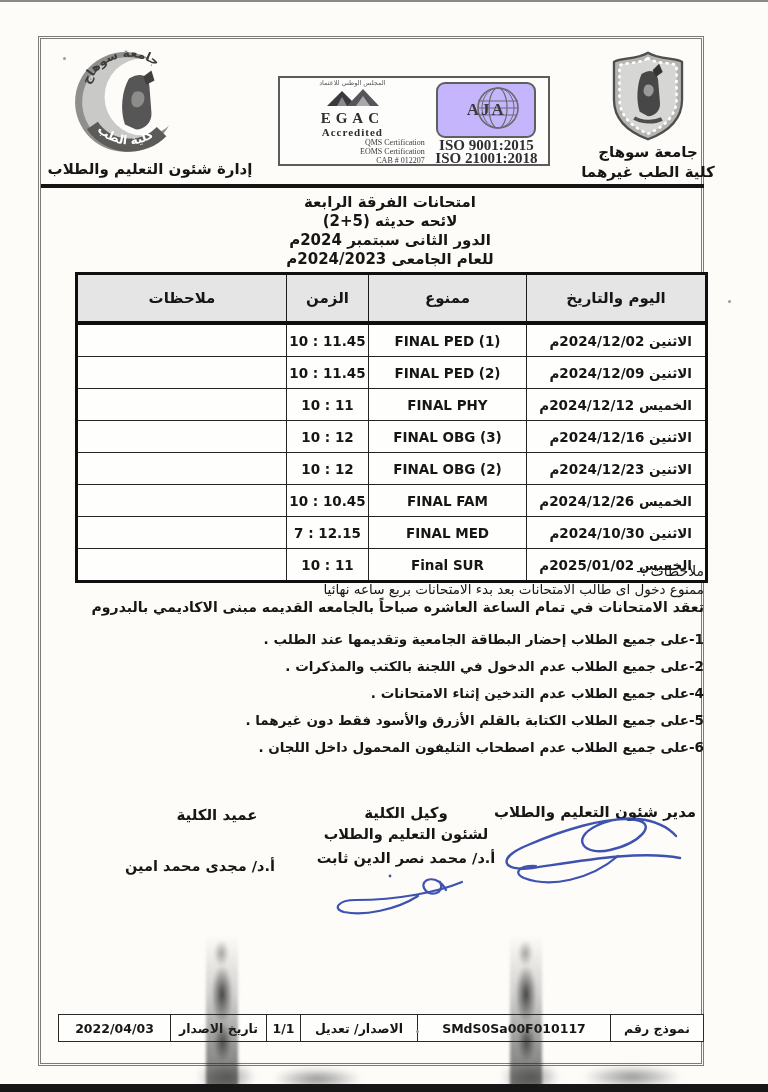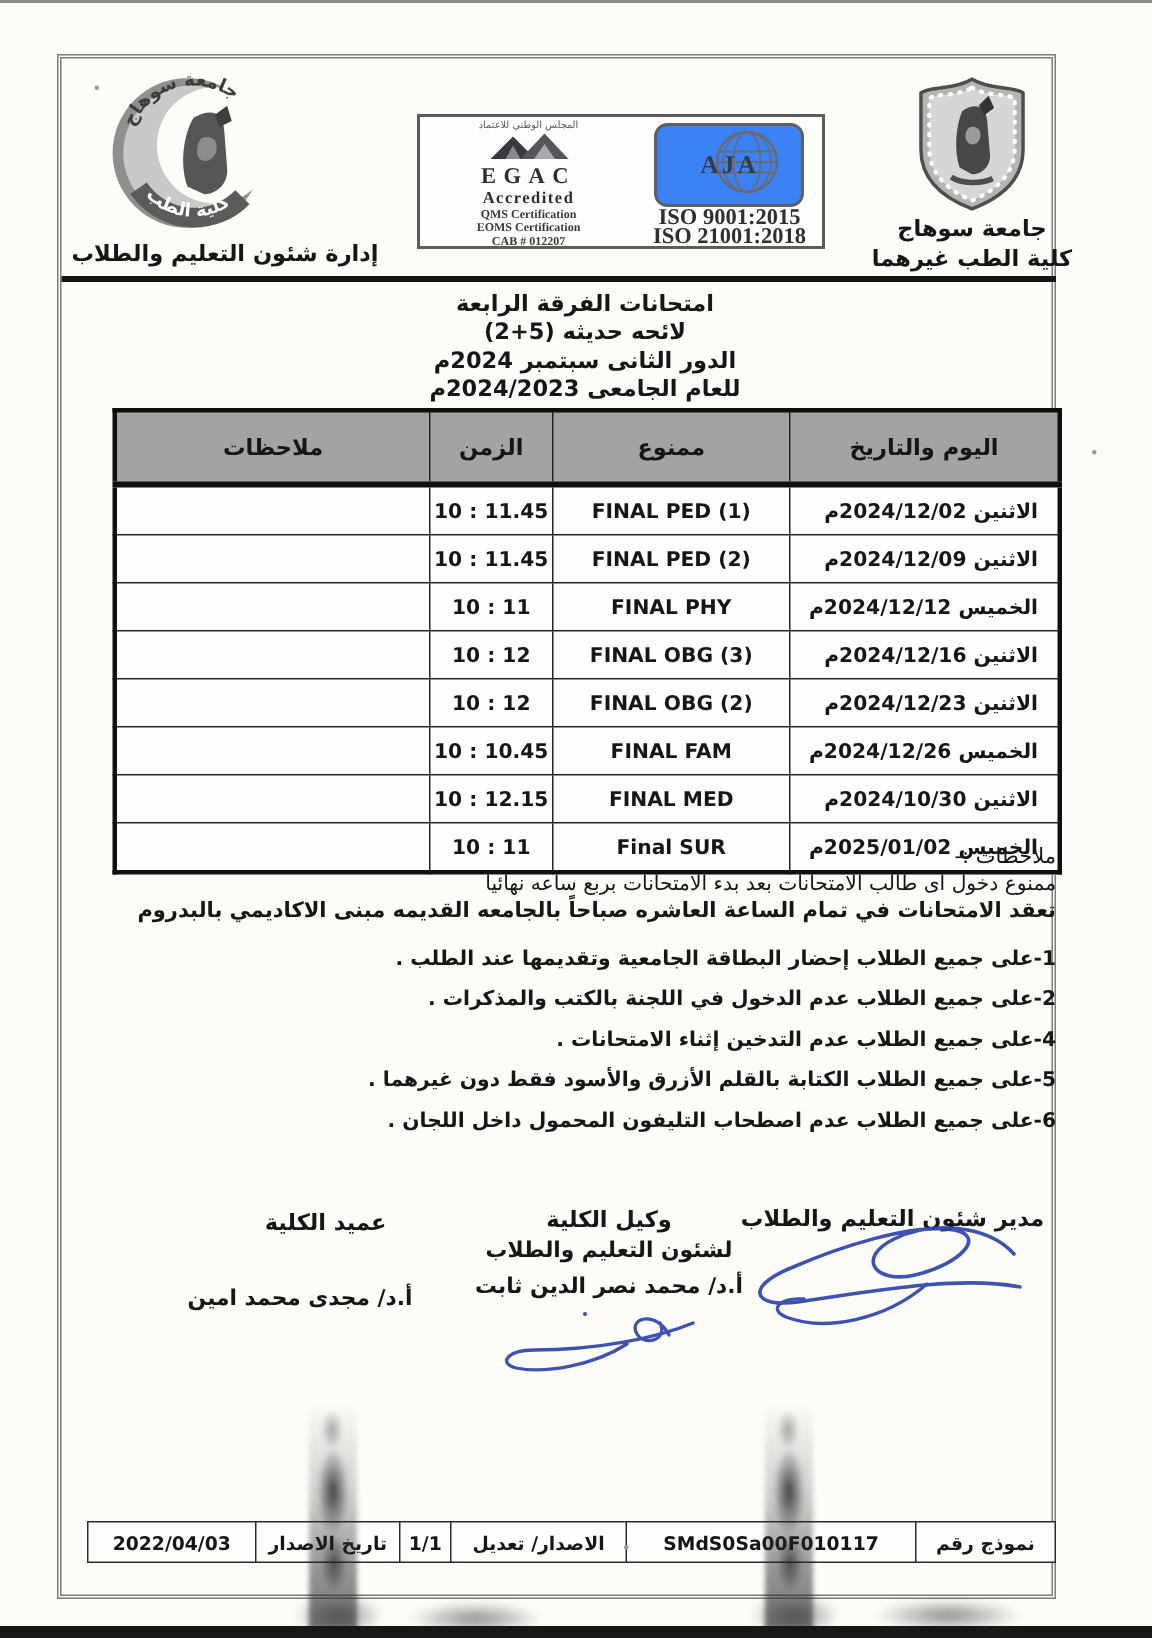--- a/index.html
+++ b/index.html
@@ -14,33 +14,33 @@
   
   .page-frame{left:38px;top:36px;width:666px;height:1030px;border:3px double #7c7c7a;box-sizing:border-box;}
   
   .left-emblem{left:72px;top:46px;width:112px;height:112px;}
   .dept-label{left:44px;top:160px;width:212px;text-align:center;font-weight:bold;font-size:15px;direction:rtl;}
   .cert-box{left:261px;top:76px;width:272px;height:90px;border:2px solid #5c5c5a;box-sizing:border-box;display:flex;background:#fdfdfb;margin-left:17px;}
   .egac-half{width:54%;text-align:center;padding-top:2px;}
   .egac-arc{font-size:6.5px;color:#56565a;letter-spacing:.5px;line-height:7px;}
   .egac-name{font-family:"Liberation Serif","DejaVu Serif",serif;font-weight:bold;font-size:15px;letter-spacing:5px;color:#2e2e30;line-height:15px;}
   .egac-accredited{font-family:"Liberation Serif","DejaVu Serif",serif;font-weight:bold;font-size:11px;letter-spacing:1px;color:#2e2e30;line-height:12px;}
-  .egac-line{font-family:"Liberation Serif","DejaVu Serif",serif;font-weight:bold;font-size:8px;color:#3a3a3e;line-height:9px;}
+  .egac-line{font-family:"Liberation Serif","DejaVu Serif",serif;font-weight:normal;font-size:8px;color:#3a3a3e;line-height:9px;text-align:right;}
   .aja-half{width:46%;text-align:center;padding-top:4px;}
-  .aja-badge{position:relative;width:96px;height:52px;margin:0 auto;border:2px solid #5f5f5d;border-radius:9px;background:#3b82f6;}
+  .aja-badge{position:relative;width:96px;height:52px;margin:0 auto;border:2px solid #5f5f5d;border-radius:9px;background:#c4b5fd;}
   .aja-name{position:absolute;left:0;right:0;top:16px;font-family:"Liberation Serif","DejaVu Serif",serif;font-weight:bold;font-size:17px;letter-spacing:2px;color:#3b3b3f;}
   .iso-line{font-family:"Liberation Serif","DejaVu Serif",serif;font-weight:bold;font-size:15px;color:#2f2f33;line-height:12px;margin-top:1px;}
   .right-emblem{left:606px;top:50px;width:84px;height:92px;}
   .univ-right{left:580px;top:142px;width:136px;text-align:center;font-weight:bold;font-size:15px;line-height:20px;direction:rtl;}
   .header-rule{left:41px;top:184px;width:663px;height:4px;background:#141414;}
   
   .title-block{left:194px;top:193px;width:392px;text-align:center;direction:rtl;font-weight:bold;font-size:15px;line-height:19px;}
   
   table.sched{left:75px;top:272px;width:630px;position:absolute;border-collapse:collapse;table-layout:fixed;direction:rtl;border:3px solid #0f0f0f;background:#fefefc;}
-  table.sched th{background:#a3a3a3;border:1px solid #1c1c1c;border-bottom:4px solid #0f0f0f;height:44px;font-size:15px;font-weight:bold;}
+  table.sched th{background:#e5e5e5;border:1px solid #1c1c1c;border-bottom:4px solid #0f0f0f;height:44px;font-size:15px;font-weight:bold;}
   table.sched td{border:1px solid #242424;height:29px;font-weight:bold;font-size:13.5px;}
   td.c-date{text-align:right;padding-right:13px;}
   td.c-course,td.c-time{text-align:center;}
   td.c-note{background:#fefefc;}
   
   .notes{left:58px;top:562px;width:646px;direction:rtl;text-align:right;}
   .notes-heading{font-size:14px;line-height:18px;}
   .notes-intro{font-size:13.5px;line-height:18px;}
   .notes-venue{font-size:14px;font-weight:bold;line-height:19px;}
   .note-item{font-size:13.5px;font-weight:bold;margin-top:11px;white-space:nowrap;}
@@ -200,21 +200,21 @@
         </tr>
         <tr>
           <td class="c-date">الخميس 2024/12/26م</td>
           <td class="c-course" dir="ltr">FINAL FAM</td>
           <td class="c-time" dir="ltr">10 : 10.45</td>
           <td class="c-note"></td>
         </tr>
         <tr>
           <td class="c-date">الاثنين 2024/10/30م</td>
           <td class="c-course" dir="ltr">FINAL MED</td>
-          <td class="c-time" dir="ltr">10 : 12.15</td>
+          <td class="c-time" dir="ltr">7 : 12.15</td>
           <td class="c-note"></td>
         </tr>
         <tr>
           <td class="c-date">الخميس 2025/01/02م</td>
           <td class="c-course" dir="ltr">Final SUR</td>
           <td class="c-time" dir="ltr">10 : 11</td>
           <td class="c-note"></td>
         </tr>
       </tbody>
   </table>

